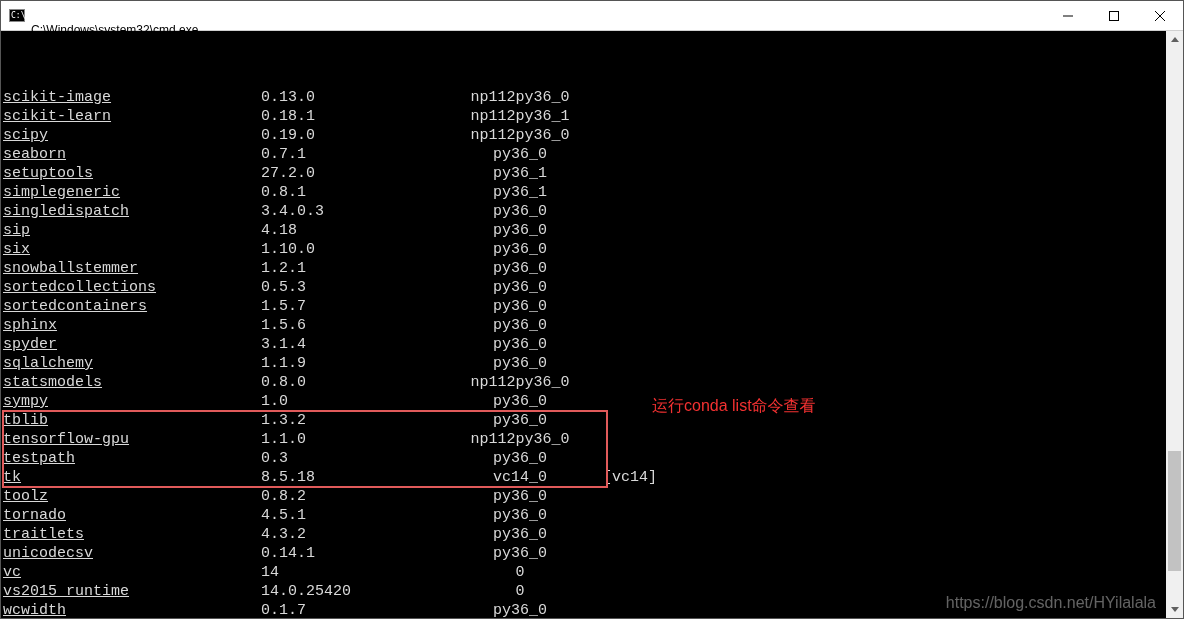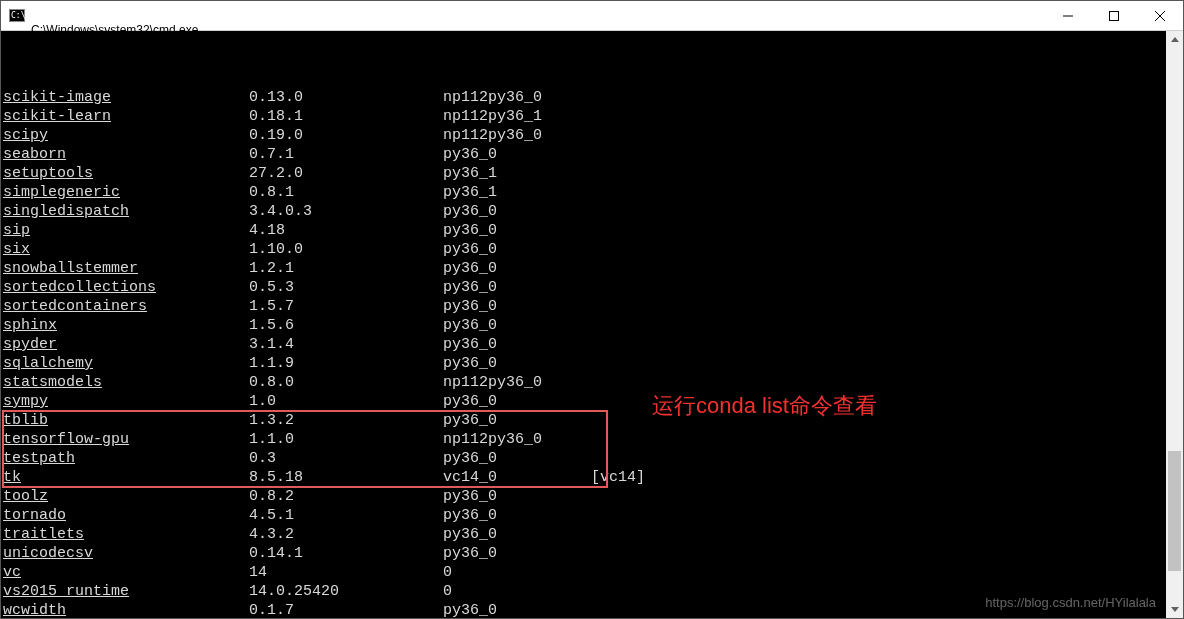--- a/index.html
+++ b/index.html
@@ -84,50 +84,50 @@
   .scroll-btn svg { fill:#606060; }
   .scroll-thumb {
     position:absolute;
     left:2px; width:13px;
     top: 420px; height: 120px;
     background:#c2c2c2;
   }
 
   .row { display:block; }
   .col-name { display:inline-block; width: 246px; text-decoration: underline; }
-  .col-ver  { display:inline-block; width: 194px; }
-  .col-build{ display:inline-block; width: 130px; text-align:left; }
+  .col-ver  { display:inline-block; width: 194px; margin-left: 12px; }
+  .col-build{ display:inline-block; width: 130px; text-align:center; }
   .col-chan { display:inline-block; padding-left: 18px; font-family: Liberation Mono, monospace; }
 
   .highlight-box {
     position: absolute;
     left: 1px;
     top: 379px;
     width: 606px;
     height: 78px;
     border: 2px solid #e05a5a;
     pointer-events: none;
   }
 
   .annotation {
     position: absolute;
     left: 651px;
     top: 365px;
     color: #f33131;
     font-family: "Microsoft YaHei","SimSun",sans-serif;
-    font-size: 22px;
+    font-size: 16px;
     pointer-events: none;
   }
 
   .watermark {
     position: absolute;
     right: 10px;
     bottom: 6px;
     color: rgba(220,220,220,0.45);
-    font-size: 13px;
+    font-size: 16px;
     font-family: Arial, sans-serif;
     pointer-events: none;
   }
 </style>
 </head>
 <body>
 
 <div class="window">
 
   <div class="titlebar">

